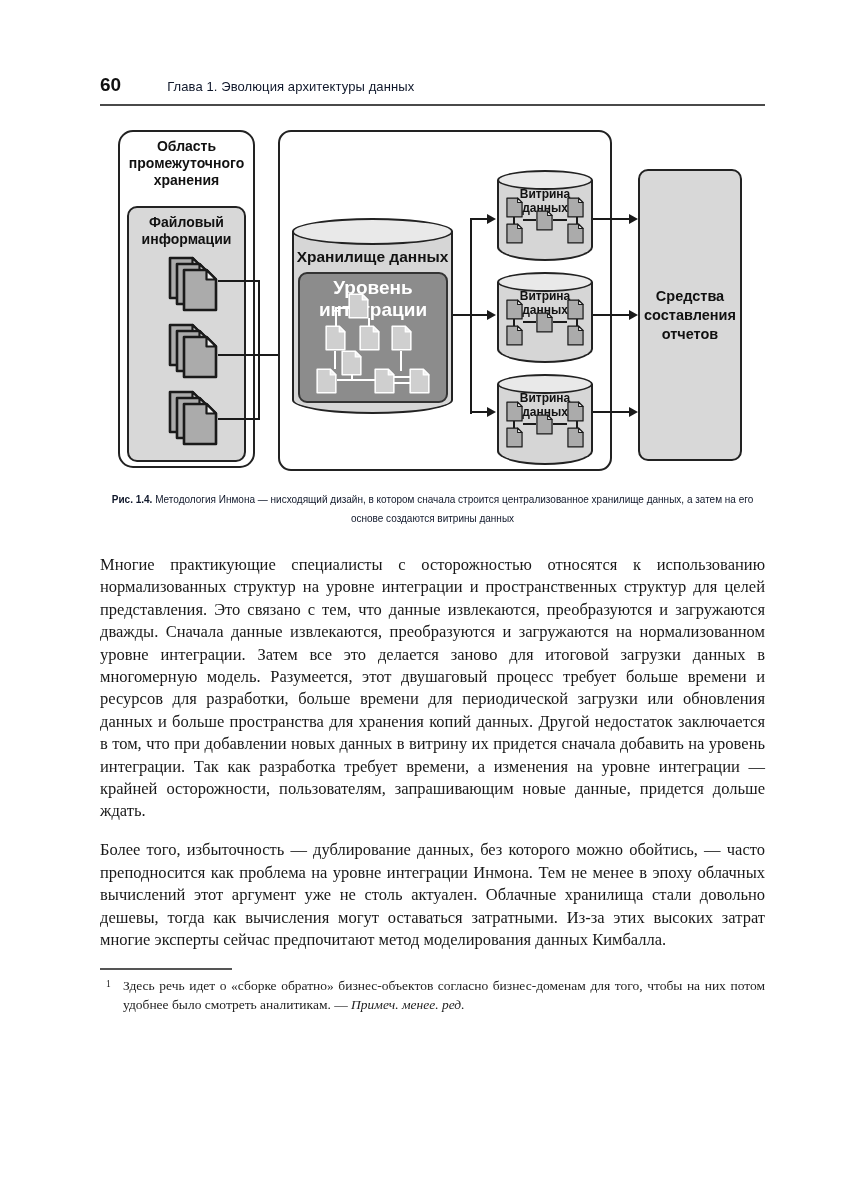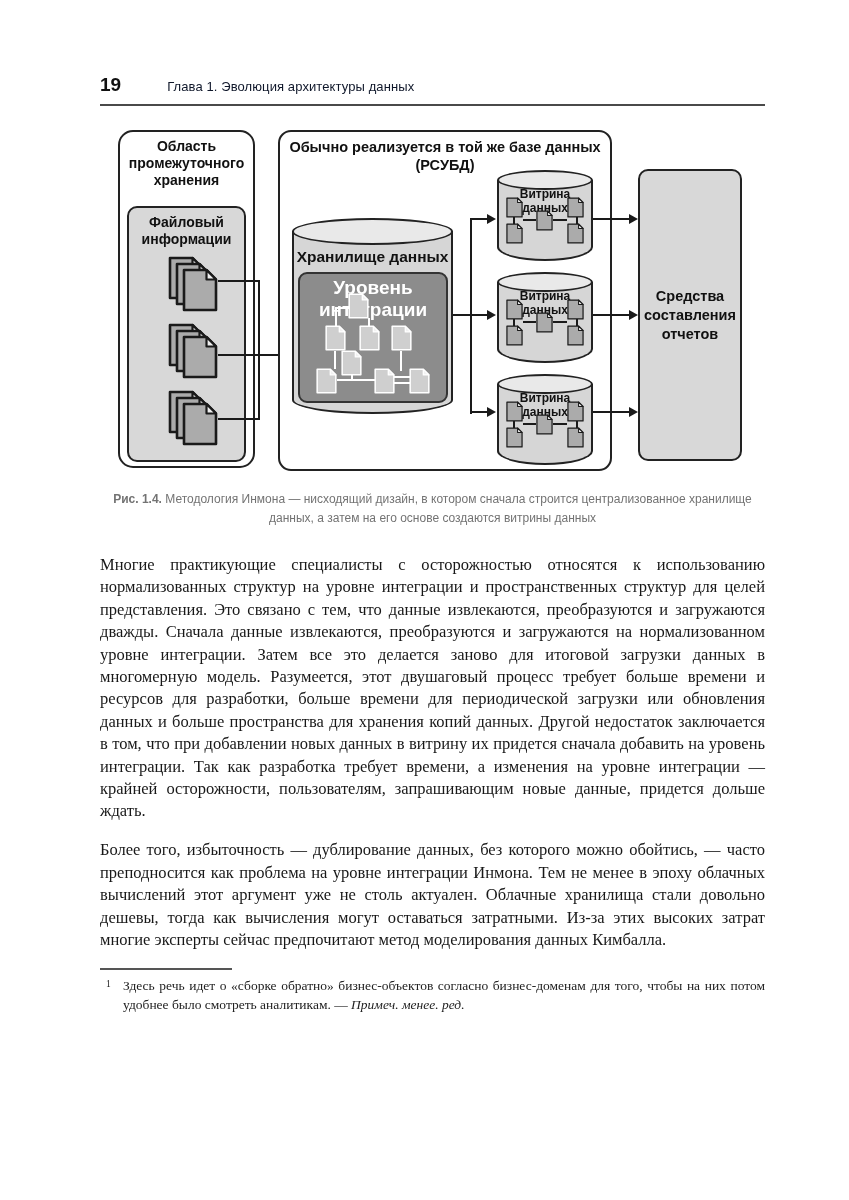--- a/index.html
+++ b/index.html
@@ -54,21 +54,21 @@
   .doc{position:absolute;display:block;}
   .doc-stack{position:absolute;width:50px;height:57px;}
   .int-doc{--doc-fill:#cfcfcf;--doc-stroke:#ffffff;--doc-fold:#f2f2f2;}
 
   .integration-box{position:absolute;background:#8c8c8c;border:2px solid #333;border-radius:9px;}
 
   
   .caption{
     margin-top:14px;text-align:center;
     font-family:"Liberation Sans","DejaVu Sans",sans-serif;
-    font-size:12px;line-height:19px;color:#737373;
+    font-size:10px;line-height:19px;color:#0f172a;
     padding:0 10px;
   }
   .caption .cap-label{font-weight:700;}
 
   .p2{margin-top:26px;}
   .p3{}
 
   
   .footnote-block{margin-top:17px;}
   .footnote-rule{width:132px;height:2px;background:#555;}
@@ -87,21 +87,21 @@
       <path d="M24.5 2 V11.5 H34 Z" fill="var(--doc-fold,#eeeeee)" stroke="var(--doc-stroke,#1a1a1a)" stroke-width="2.2" stroke-linejoin="round"></path>
     </symbol>
   </defs>
 </svg>
 
 <div class="page">
   <div class="content">
 
     <div class="header">
       <div class="header-row">
-        <span class="page-number">19</span>
+        <span class="page-number">60</span>
         <span class="chapter-title">Глава 1. Эволюция архитектуры данных</span>
       </div>
       <div class="header-rule"></div>
     </div>
 
 
     <div class="figure">
 
       <div class="rbox" style="left:18px;top:4px;width:137px;height:338px;border-radius:15px;"></div>
       <div class="figlabel" style="left:18px;top:12px;width:137px;font-size:14px;line-height:17px;">Область промежуточного хранения</div>
@@ -142,21 +142,20 @@
           </svg>
       </div>
 
       <div class="ln h" style="left:118px;top:154px;width:42px;"></div>
       <div class="ln h" style="left:118px;top:228px;width:68px;"></div>
       <div class="ln h" style="left:118px;top:292px;width:42px;"></div>
       <div class="ln v" style="left:158px;top:154px;height:140px;"></div>
       <div class="arr" style="left:184px;top:224px;"></div>
 
       <div class="rbox" style="left:178px;top:4px;width:334px;height:341px;"></div>
-      <div class="figlabel" style="left:188px;top:12px;width:314px;font-size:14.5px;line-height:18px;">Обычно реализуется в той же базе данных (РСУБД)</div>
 
       <div class="ln h" style="left:353px;top:188px;width:19px;"></div>
       <div class="ln v" style="left:370px;top:92px;height:196px;"></div>
       <div class="ln h" style="left:372px;top:92px;width:16px;"></div>
       <div class="ln h" style="left:372px;top:188px;width:16px;"></div>
       <div class="ln h" style="left:372px;top:285px;width:16px;"></div>
       <div class="arr" style="left:387px;top:88px;"></div>
       <div class="arr" style="left:387px;top:184px;"></div>
       <div class="arr" style="left:387px;top:281px;"></div>
 

